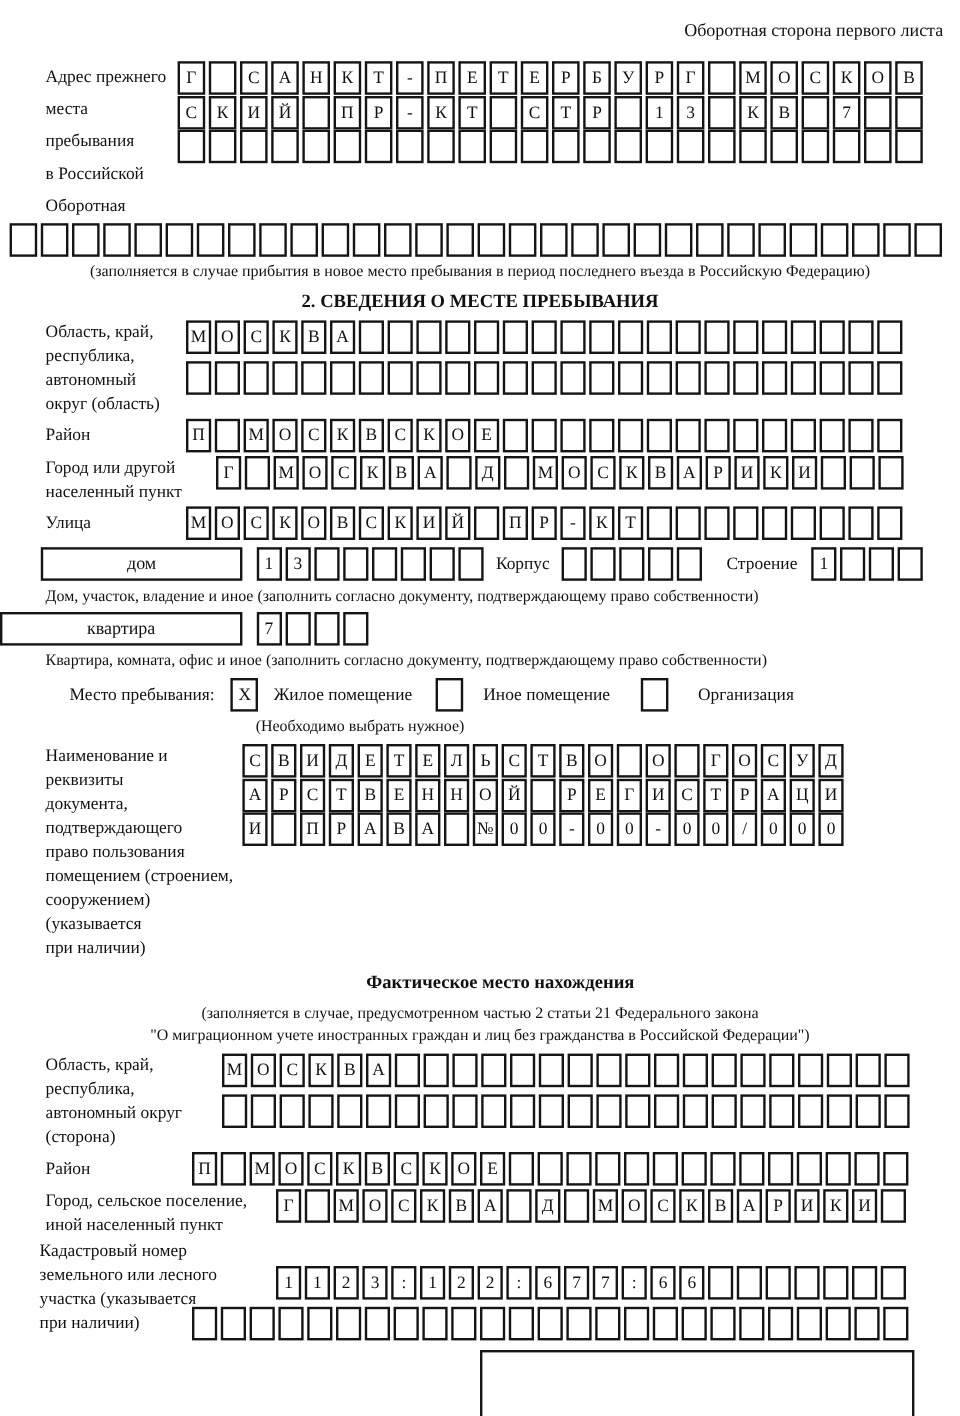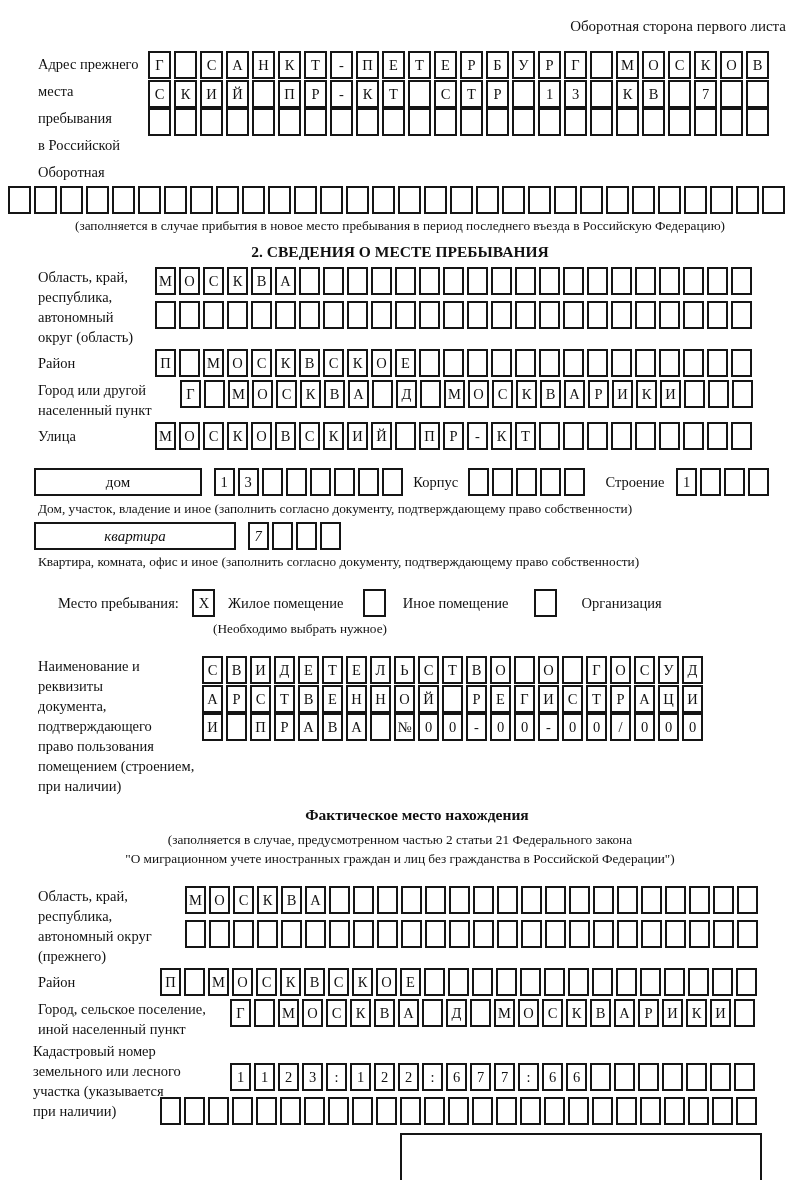--- a/index.html
+++ b/index.html
@@ -15,21 +15,21 @@
   .wide .cell{width:19px;}
   .grow6{margin-bottom:6px;}
   .caption{font-size:13.3px;line-height:19px;}
   .cap-center{text-align:center;}
   .cap-left{padding-left:38px;}
   .sec-title{font-weight:bold;text-align:center;font-size:15.5px;margin:8px 0 6px 0;}
   .widebox{display:inline-block;box-sizing:border-box;border:2px solid #151515;height:28px;line-height:24px;
            text-align:center;font-size:15px;vertical-align:top;}
   .inline-lbl{display:inline-block;line-height:28px;vertical-align:top;font-size:14.5px;}
   .stamp-box{margin-left:400px;width:362px;height:172px;border:2px solid #151515;box-sizing:border-box;}
-  .mt2{margin-top:2px;}.mt4{margin-top:4px;}.mt6{margin-top:18px;}.mt8{margin-top:8px;}.mt10{margin-top:10px;padding-left:34px;}
+  .mt2{margin-top:2px;}.mt4{margin-top:4px;}.mt6{margin-top:6px;}.mt8{margin-top:8px;}.mt10{margin-top:10px;padding-left:34px;}
 </style>
 </head>
 <body>
 
 <div class="sheet">
 
   <div class="corner">Оборотная сторона первого листа</div>
 
   <div class="frow">
     <div class="lbl" style="width:148px;line-height:27px;">
@@ -87,21 +87,21 @@
   <div class="mt6" style="padding-left:34px;white-space:nowrap;">
     <span class="widebox" style="width:168px;">дом</span>
     <span class="box-row" style="display:inline-block;margin-left:8px;"><span class="cell">1</span><span class="cell">3</span><span class="cell"></span><span class="cell"></span><span class="cell"></span><span class="cell"></span><span class="cell"></span><span class="cell"></span></span>
     <span class="inline-lbl" style="margin-left:4px;margin-right:6px;">Корпус</span>
     <span class="box-row" style="display:inline-block;"><span class="cell"></span><span class="cell"></span><span class="cell"></span><span class="cell"></span><span class="cell"></span></span>
     <span class="inline-lbl" style="margin-left:14px;margin-right:8px;">Строение</span>
     <span class="box-row" style="display:inline-block;"><span class="cell">1</span><span class="cell"></span><span class="cell"></span><span class="cell"></span></span>
   </div>
   <div class="caption cap-left mt2">Дом, участок, владение и иное (заполнить согласно документу, подтверждающему право собственности)</div>
 
-  <div class="mt4" style="padding-left:34px;white-space:nowrap;font-style:italic;">
+  <div class="mt4" style="white-space:nowrap;">
     <span class="widebox" style="width:202px;">квартира</span>
     <span class="box-row" style="display:inline-block;margin-left:8px;"><span class="cell">7</span><span class="cell"></span><span class="cell"></span><span class="cell"></span></span>
   </div>
   <div class="caption cap-left mt2">Квартира, комната, офис и иное (заполнить согласно документу, подтверждающему право собственности)</div>
 
   <div class="mt6" style="padding-left:58px;white-space:nowrap;">
     <span class="inline-lbl" style="margin-right:10px;">Место пребывания:</span>
     <span class="cell" style="width:19px;">X</span>
     <span class="inline-lbl" style="margin-left:6px;margin-right:16px;">Жилое помещение</span>
     <span class="cell" style="width:19px;"></span>
@@ -110,39 +110,40 @@
     <span class="inline-lbl" style="margin-left:18px;">Организация</span>
   </div>
   <div class="caption mt2" style="width:600px;text-align:center;">(Необходимо выбрать нужное)</div>
 
   <div class="frow mt6">
     <div class="lbl" style="width:202px;">
       <span>Наименование и реквизиты</span>
       <span>документа, подтверждающего</span>
       <span>право пользования</span>
       <span>помещением (строением,</span>
+      <span>сооружением) (указывается</span>
       <span>при наличии)</span>
     </div>
     <div>
       <div class="box-row"><span class="cell">С</span><span class="cell">В</span><span class="cell">И</span><span class="cell">Д</span><span class="cell">Е</span><span class="cell">Т</span><span class="cell">Е</span><span class="cell">Л</span><span class="cell">Ь</span><span class="cell">С</span><span class="cell">Т</span><span class="cell">В</span><span class="cell">О</span><span class="cell"></span><span class="cell">О</span><span class="cell"></span><span class="cell">Г</span><span class="cell">О</span><span class="cell">С</span><span class="cell">У</span><span class="cell">Д</span></div>
       <div class="box-row"><span class="cell">А</span><span class="cell">Р</span><span class="cell">С</span><span class="cell">Т</span><span class="cell">В</span><span class="cell">Е</span><span class="cell">Н</span><span class="cell">Н</span><span class="cell">О</span><span class="cell">Й</span><span class="cell"></span><span class="cell">Р</span><span class="cell">Е</span><span class="cell">Г</span><span class="cell">И</span><span class="cell">С</span><span class="cell">Т</span><span class="cell">Р</span><span class="cell">А</span><span class="cell">Ц</span><span class="cell">И</span></div>
       <div class="box-row"><span class="cell">И</span><span class="cell"></span><span class="cell">П</span><span class="cell">Р</span><span class="cell">А</span><span class="cell">В</span><span class="cell">А</span><span class="cell"></span><span class="cell">№</span><span class="cell">0</span><span class="cell">0</span><span class="cell">-</span><span class="cell">0</span><span class="cell">0</span><span class="cell">-</span><span class="cell">0</span><span class="cell">0</span><span class="cell">/</span><span class="cell">0</span><span class="cell">0</span><span class="cell">0</span></div>
     </div>
   </div>
 
   <div class="sec-title mt10">Фактическое место нахождения</div>
   <div class="caption cap-center">(заполняется в случае, предусмотренном частью 2 статьи 21 Федерального закона</div>
   <div class="caption cap-center">"О миграционном учете иностранных граждан и лиц без гражданства в Российской Федерации")</div>
 
   <div class="frow mt6">
     <div class="lbl" style="width:185px;">
       <span>Область, край,</span>
       <span>республика,</span>
       <span>автономный округ</span>
-      <span>(прежнего)</span>
+      <span>(сторона)</span>
     </div>
     <div>
       <div class="box-row grow6"><span class="cell">М</span><span class="cell">О</span><span class="cell">С</span><span class="cell">К</span><span class="cell">В</span><span class="cell">А</span><span class="cell"></span><span class="cell"></span><span class="cell"></span><span class="cell"></span><span class="cell"></span><span class="cell"></span><span class="cell"></span><span class="cell"></span><span class="cell"></span><span class="cell"></span><span class="cell"></span><span class="cell"></span><span class="cell"></span><span class="cell"></span><span class="cell"></span><span class="cell"></span><span class="cell"></span><span class="cell"></span></div>
       <div class="box-row"><span class="cell"></span><span class="cell"></span><span class="cell"></span><span class="cell"></span><span class="cell"></span><span class="cell"></span><span class="cell"></span><span class="cell"></span><span class="cell"></span><span class="cell"></span><span class="cell"></span><span class="cell"></span><span class="cell"></span><span class="cell"></span><span class="cell"></span><span class="cell"></span><span class="cell"></span><span class="cell"></span><span class="cell"></span><span class="cell"></span><span class="cell"></span><span class="cell"></span><span class="cell"></span><span class="cell"></span></div>
     </div>
   </div>
 
   <div class="frow mt2">
     <div class="lbl" style="width:160px;line-height:28px;">
       <span>Район</span>

